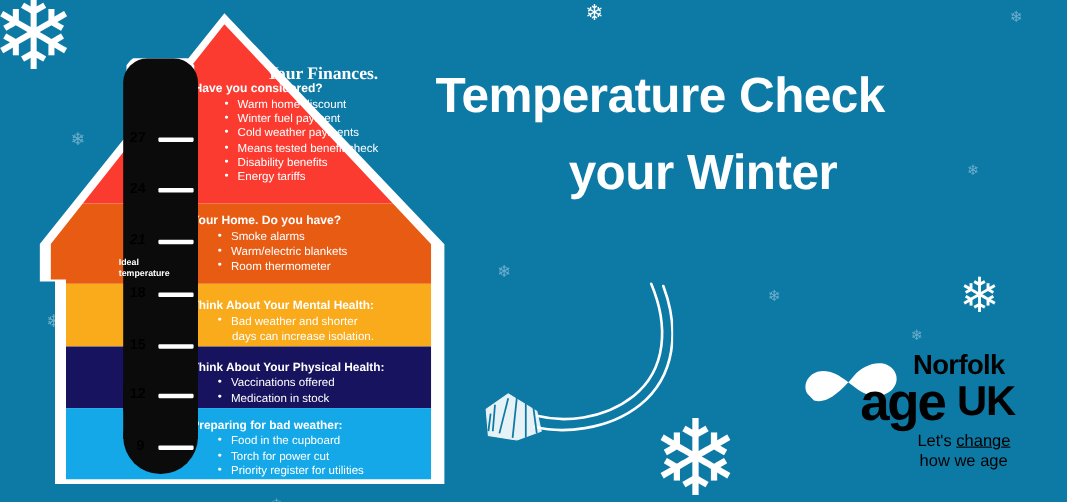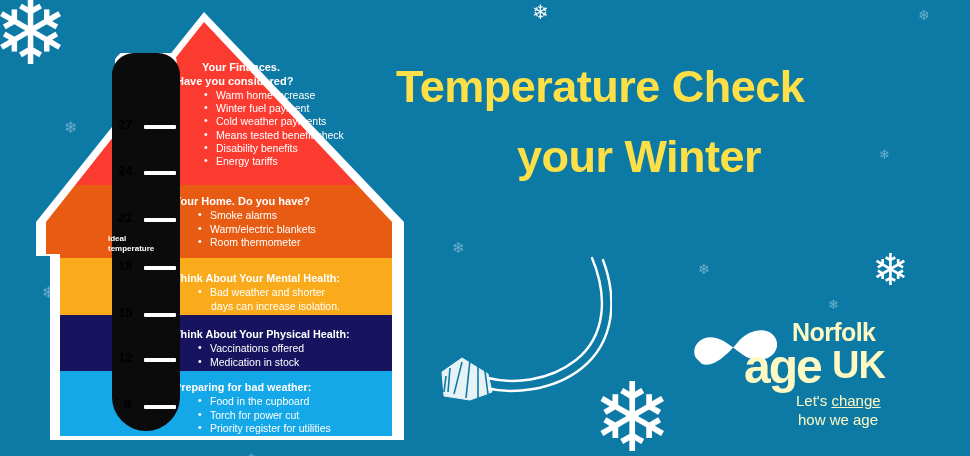--- a/index.html
+++ b/index.html
@@ -19,21 +19,21 @@
   #house{position:absolute;left:36px;top:6px;width:410px;height:434px;}
   #house svg{position:absolute;left:0;top:0;}
 
   .band-text{position:absolute;left:138px;color:#ffffff;}
   .band-list{margin:0;padding:0;list-style:none;}
   .band-list li{position:relative;padding-left:14px;white-space:nowrap;}
   .band-list li:before{content:"\2022";position:absolute;left:2px;top:-1px;}
 
   
   #sec-finances{top:55px;left:140px;font-size:10.5px;line-height:13.2px;}
-  #sec-finances .t1{font-size:11px;font-weight:bold;text-align:left;padding-left:26px;}
+  #sec-finances .t1{font-size:16px;font-weight:bold;text-align:right;padding-left:26px;font-family:Liberation Serif, serif;}
   #sec-finances .t2{font-size:11px;font-weight:bold;margin-top:.5px;padding-left:0px;}
   #sec-finances ul{margin-top:1px;padding-left:26px;}
 
   
   #sec-home{top:189px;left:138px;font-size:10.5px;line-height:13.4px;}
   #sec-home .t2{font-size:11px;font-weight:bold;}
   #sec-home ul{margin-top:1px;padding-left:22px;}
 
   
   #sec-mental{top:266px;left:138px;font-size:10.5px;line-height:13.4px;}
@@ -53,30 +53,30 @@
 
   
   #thermo{position:absolute;left:72px;top:47px;width:76px;height:384px;}
   .tick{position:absolute;color:#000000;font-weight:bold;font-size:13px;}
   .tickline{position:absolute;height:4px;background:#ffffff;border-radius:1px;}
   #ideal{position:absolute;color:#ffffff;font-weight:bold;font-size:8px;
          line-height:10px;width:76px;left:0;}
 
   
   #headline{position:absolute;left:396px;top:52px;width:556px;
-            color:#fde047;font-weight:bold;font-size:45px;line-height:70px;
+            color:#ffffff;font-weight:bold;font-size:45px;line-height:70px;
             letter-spacing:-.5px;}
   #headline .l1{display:block;text-align:left;}
   #headline .l2{display:block;text-align:center;padding-right:70px;}
 
   
   #scarf{position:absolute;left:440px;top:250px;}
 
   
-  #logo{position:absolute;left:688px;top:316px;width:200px;height:118px;color:#fef9c3;}
+  #logo{position:absolute;left:726px;top:316px;width:200px;height:118px;color:#000000;}
   #logo .word-norfolk{position:absolute;left:104px;top:2px;font-size:25px;font-weight:bold;letter-spacing:-.6px;}
   #logo .word-age{position:absolute;left:56px;top:23px;font-size:48px;font-weight:bold;letter-spacing:-2px;}
   #logo .word-uk{position:absolute;left:144px;top:28px;font-size:38px;font-weight:bold;letter-spacing:-1px;}
   #logo .tag1{position:absolute;left:108px;top:76px;font-size:15px;}
   #logo .tag1 u{text-decoration:underline;}
   #logo .tag2{position:absolute;left:110px;top:95px;font-size:15px;}
 </style>
 </head>
 <body>
 
@@ -133,21 +133,21 @@
         <rect class="band-fill" x="-10" y="252" width="400" height="57" fill="#f9ab1c"></rect>
         <rect class="band-fill" x="-10" y="309" width="400" height="56" fill="#17135e"></rect>
         <rect class="band-fill" x="-10" y="365" width="400" height="75" fill="#14a8e8"></rect>
       </g>
     </svg>
 
     <div class="band-text" id="sec-finances">
       <div class="t1">Your Finances.</div>
       <div class="t2">Have you considered?</div>
       <ul class="band-list">
-          <li>Warm home increase</li>
+          <li>Warm home discount</li>
           <li>Winter fuel payment</li>
           <li>Cold weather payments</li>
           <li>Means tested benefit check</li>
           <li>Disability benefits</li>
           <li>Energy tariffs</li>
         </ul>
     </div>
 
     <div class="band-text" id="sec-home">
       <div class="t2">Your Home. Do you have?</div>

